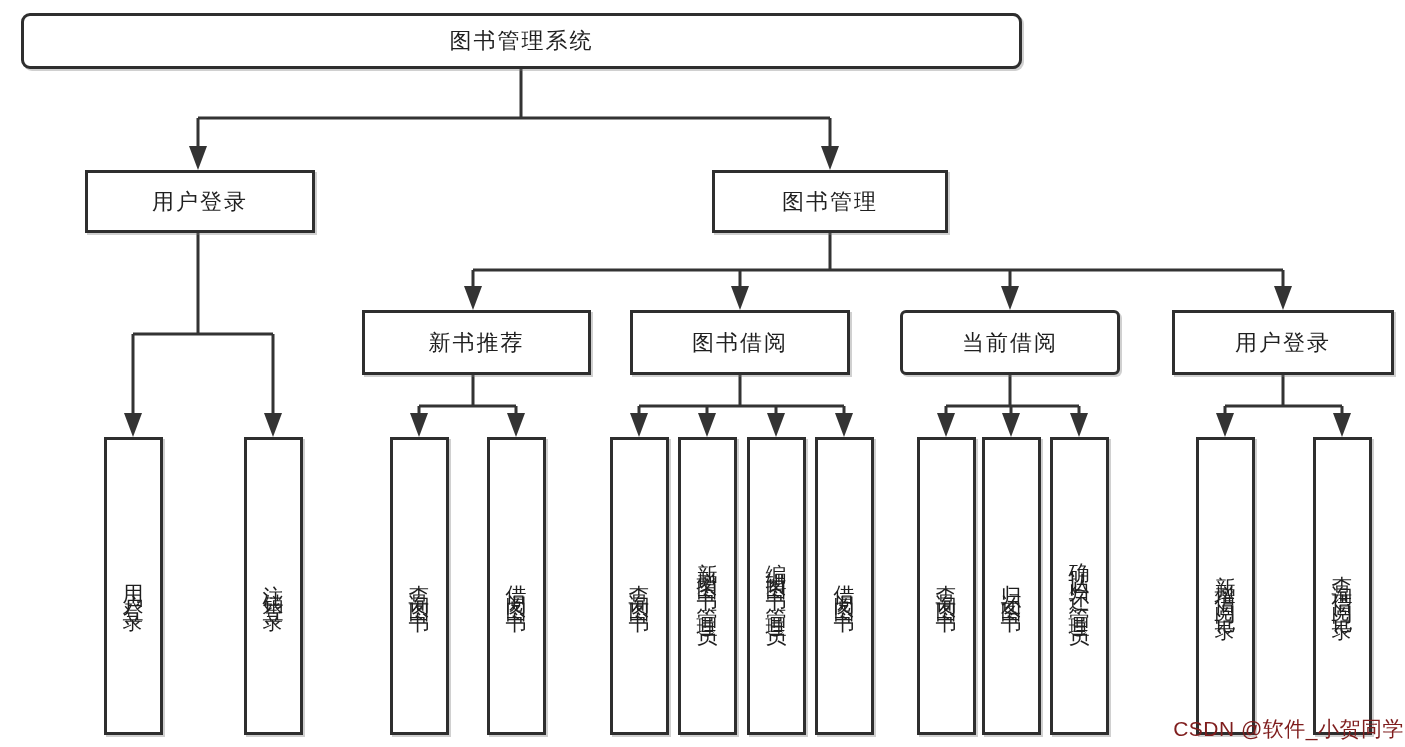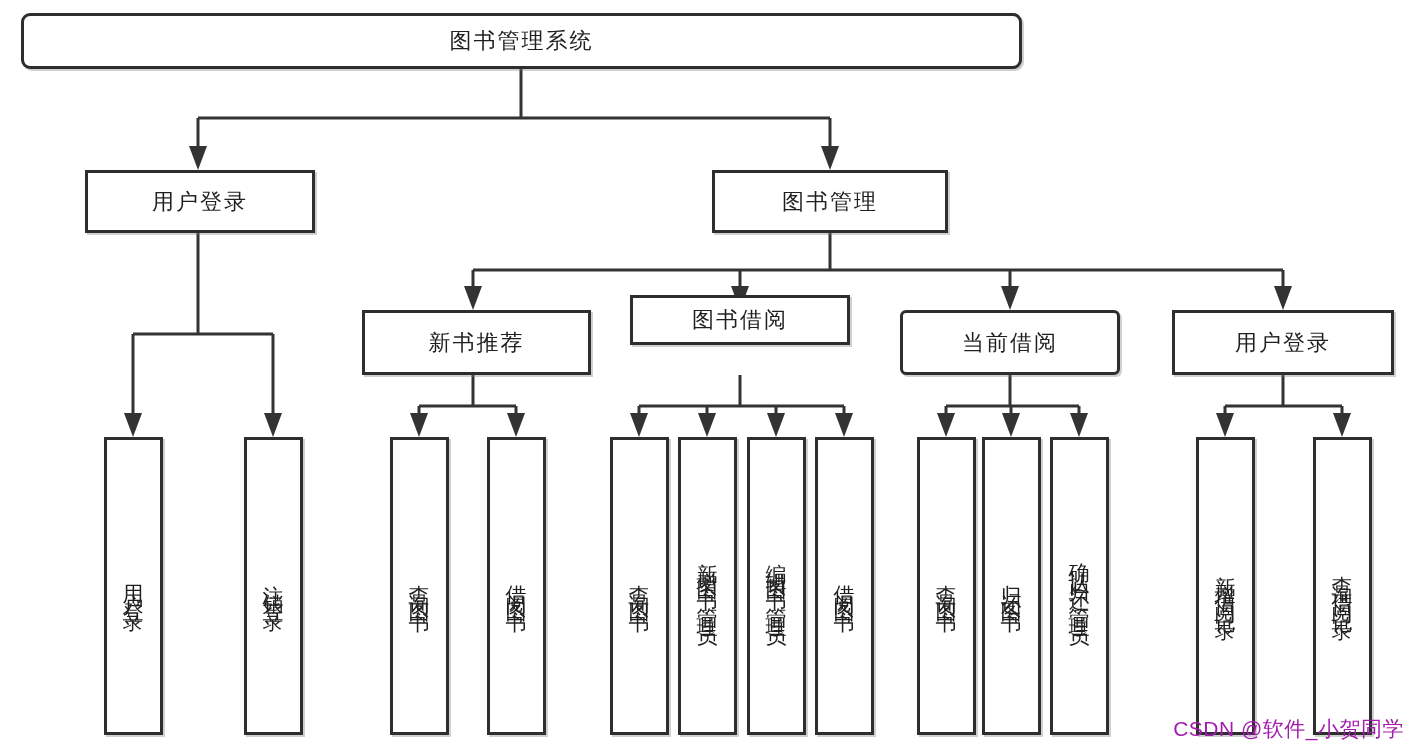--- a/index.html
+++ b/index.html
@@ -38,21 +38,21 @@
     letter-spacing: 9px;
     line-height: 1;
     white-space: nowrap;
   }
   .watermark {
     position: absolute;
     right: 1px;
     bottom: 4px;
     z-index: 5;
     font-size: 21px;
-    color: #a21caf;
+    color: #7f1d1d;
     letter-spacing: 0.5px;
   }
 </style>
 </head>
 <body>
 
 <div class="canvas">
 
   <svg class="wires" viewBox="0 0 1405 747" xmlns="http://www.w3.org/2000/svg">
     <g stroke="#333333" stroke-width="3" fill="none">
@@ -101,21 +101,21 @@
   <div class="node hbox" style="left:85px; top:170px; width:230px; height:63px;">
     <span>用户登录</span>
   </div>
   <div class="node hbox" style="left:712px; top:170px; width:236px; height:63px;">
     <span>图书管理</span>
   </div>
 
   <div class="node hbox" style="left:362px; top:310px; width:229px; height:65px;">
     <span>新书推荐</span>
   </div>
-  <div class="node hbox" style="left:630px; top:295px; width:220px; height:50px;text-align:center;">
+  <div class="node hbox" style="left:630px; top:310px; width:220px; height:65px;text-align:center;">
     <span>图书借阅</span>
   </div>
   <div class="node hbox" style="left:900px; top:310px; width:220px; height:65px;border-radius:6px;">
     <span>当前借阅</span>
   </div>
   <div class="node hbox" style="left:1172px; top:310px; width:222px; height:65px;">
     <span>用户登录</span>
   </div>
 
   <div class="node vbox" style="left:104px; top:437px; width:59px; height:298px;">

